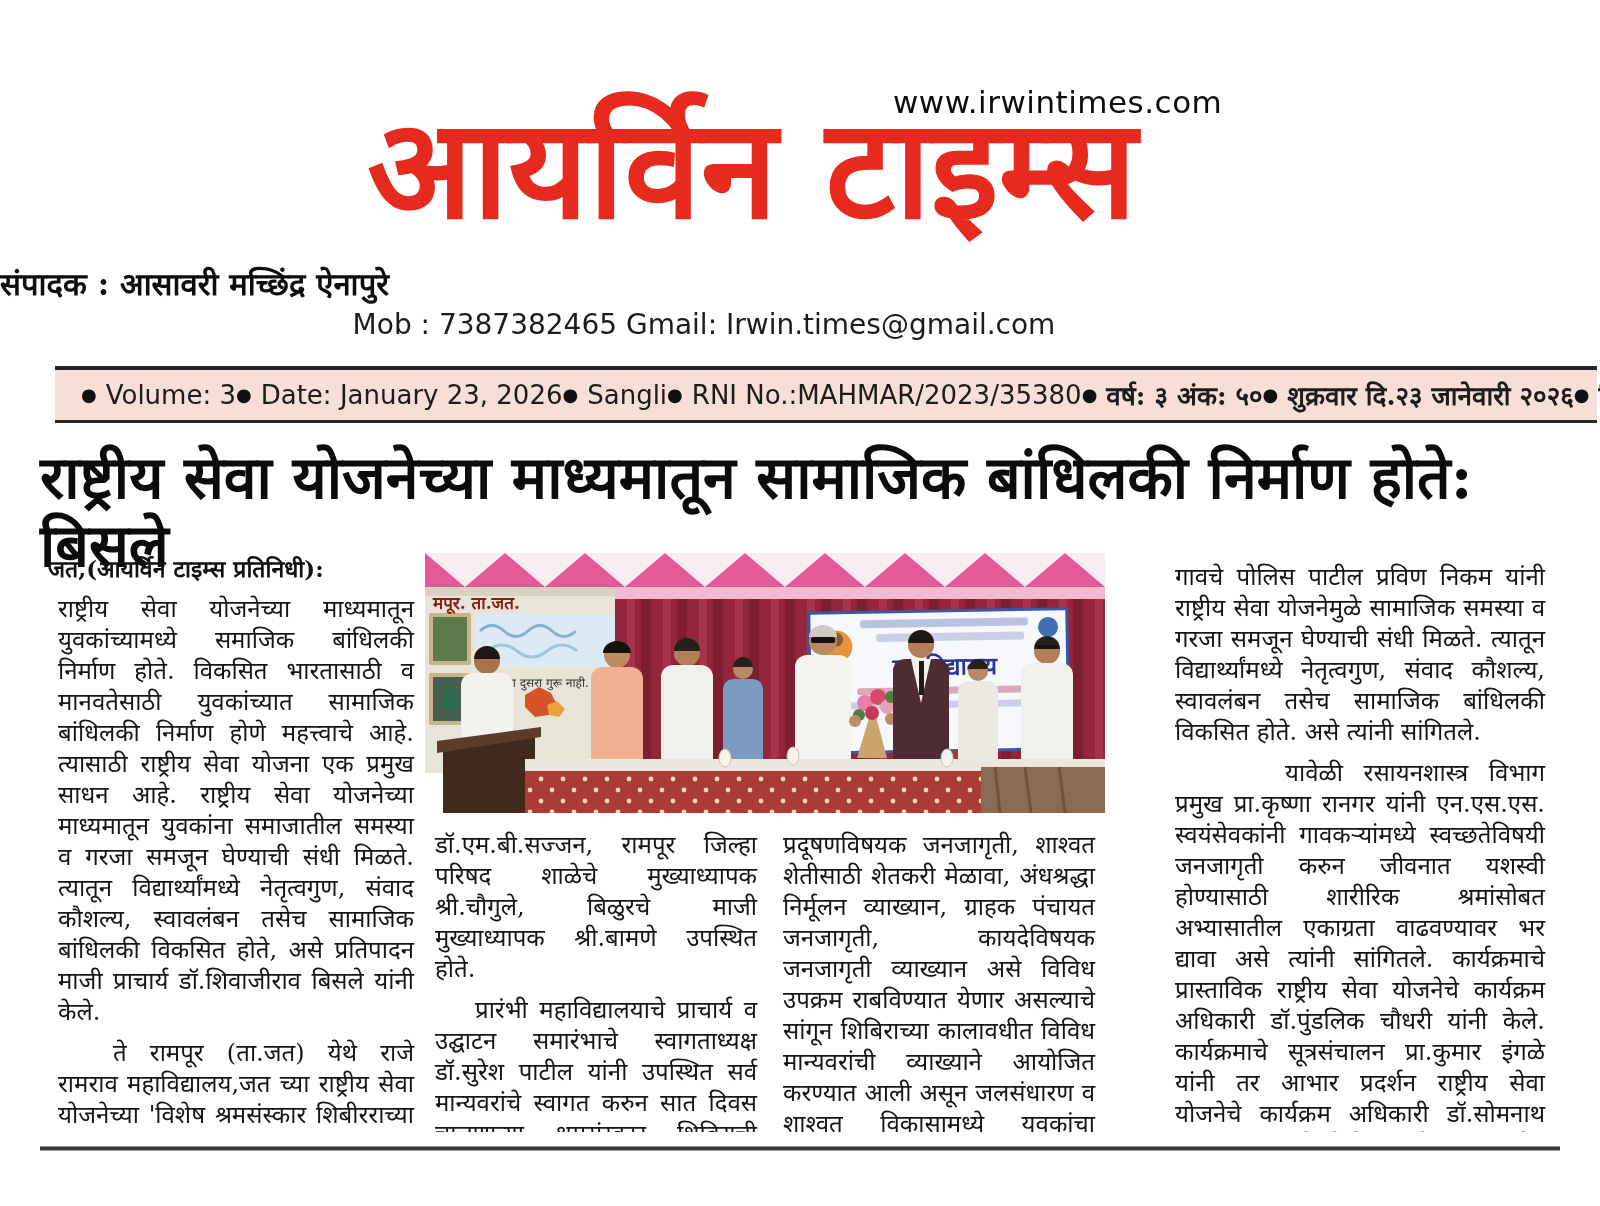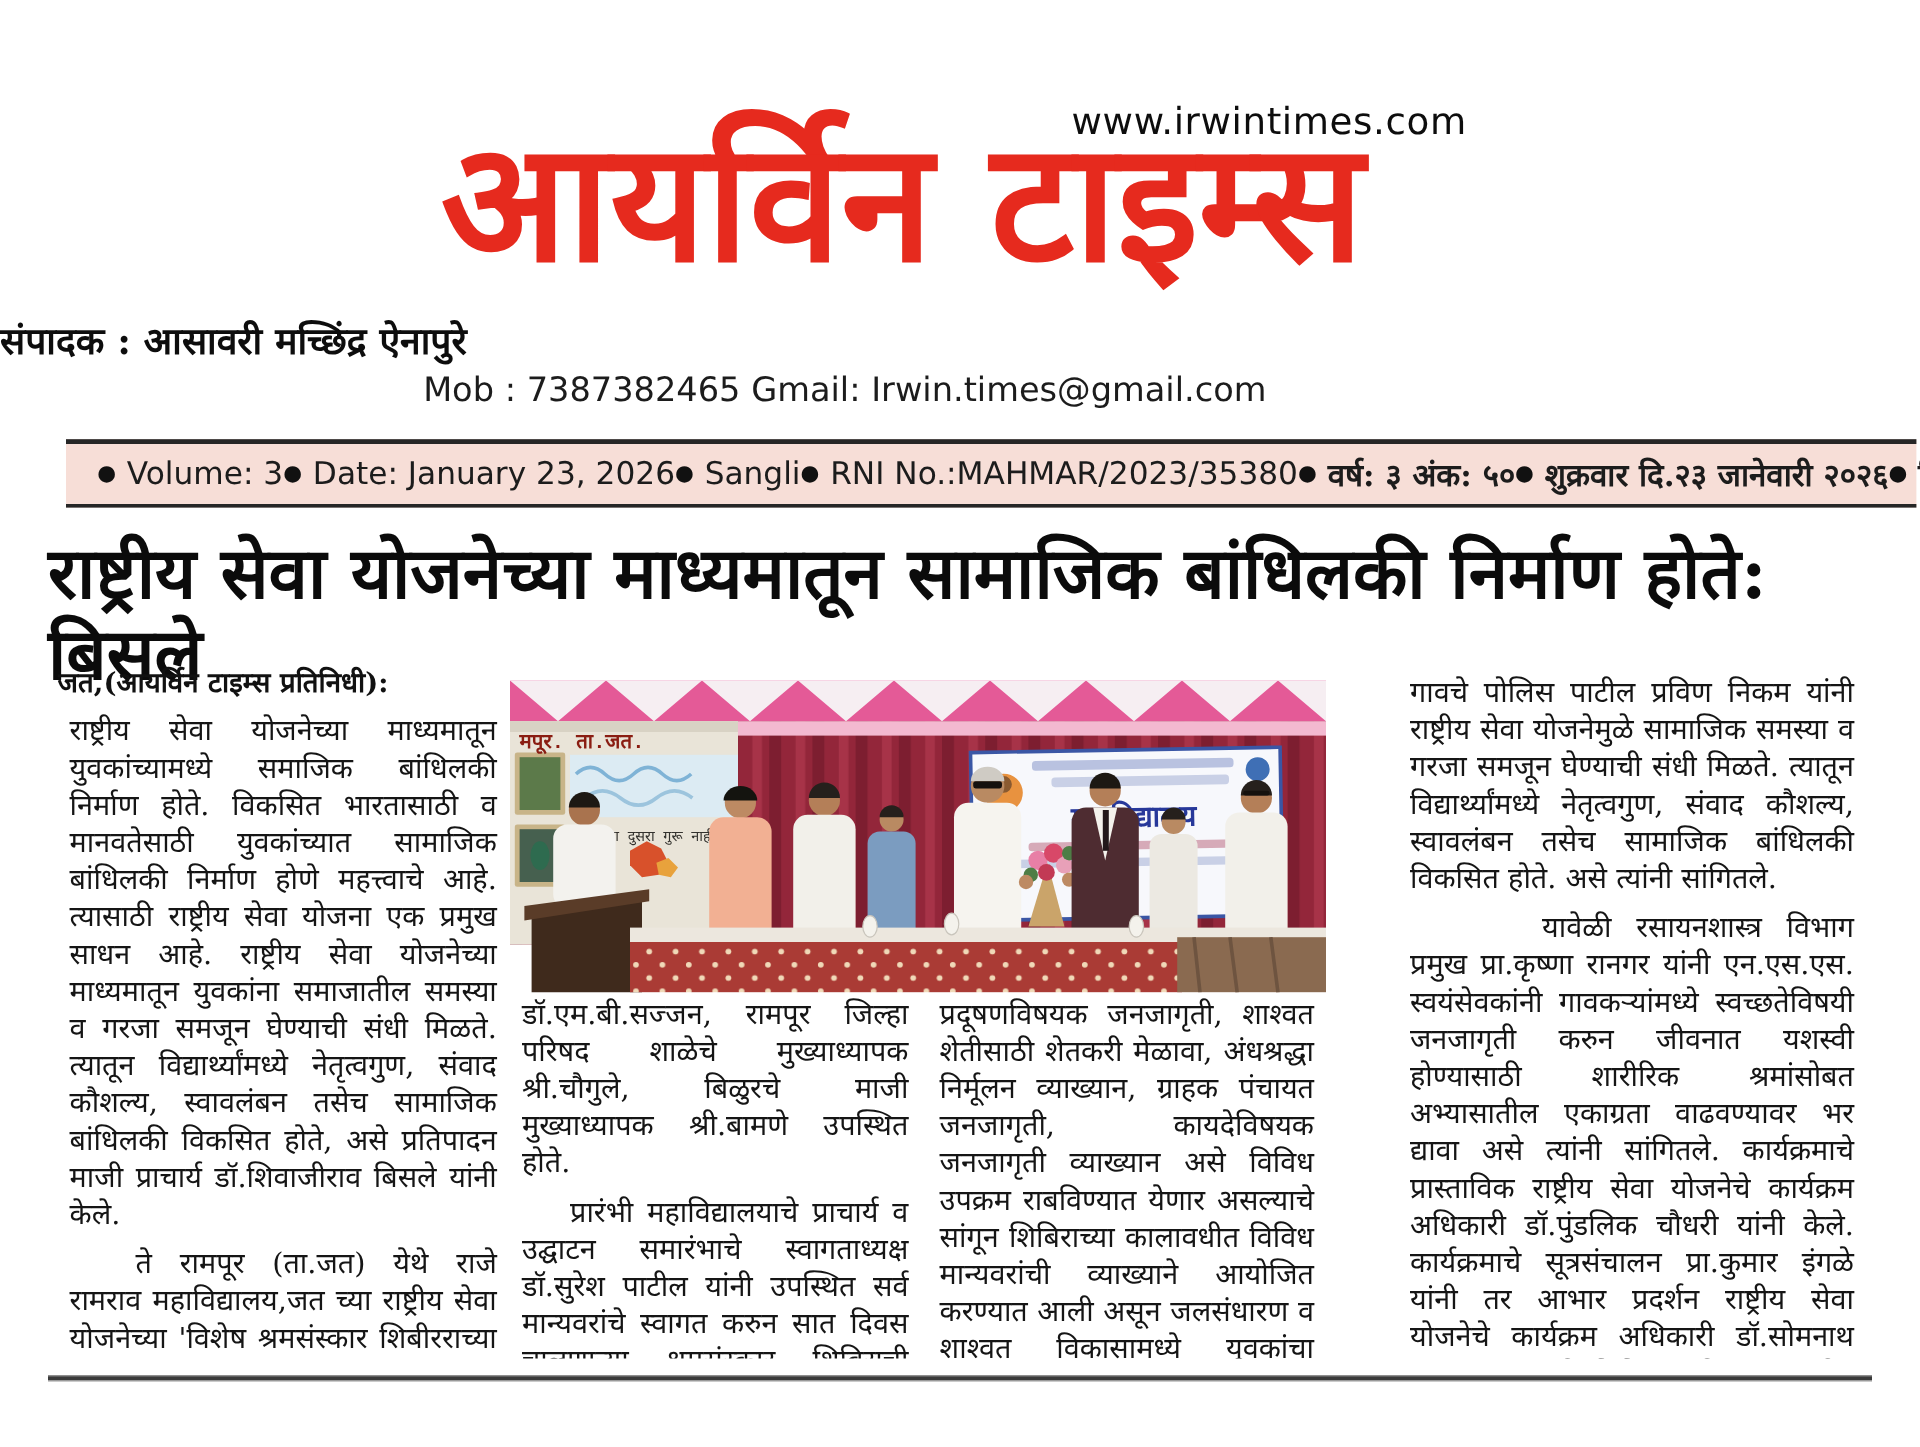--- a/index.html
+++ b/index.html
@@ -64,21 +64,21 @@
   .dateline { font-size:23px; font-weight:bold; margin:0 0 4px 0; }
   .body-para {
     font-size:24px; line-height:31px; text-align:justify; margin:10px;
     color:#151515;
   }
   .ind-55  { text-indent:55px; }
   .ind-40  { text-indent:40px; }
   .ind-110 { text-indent:110px; }
 
   
-  .photo-wrap { left:425px; top:567px; width:680px; height:260px;font-family:Liberation Mono, monospace; }
+  .photo-wrap { left:425px; top:553px; width:680px; height:260px; }
 
   
   .bottom-rule {
     left:40px; top:1146px; width:1520px; height:3px;
     background:#3a3a3a; border-top:1px solid #9a9a9a; border-bottom:1px solid #9a9a9a;
   }
 </style>
 </head>
 <body>
 

